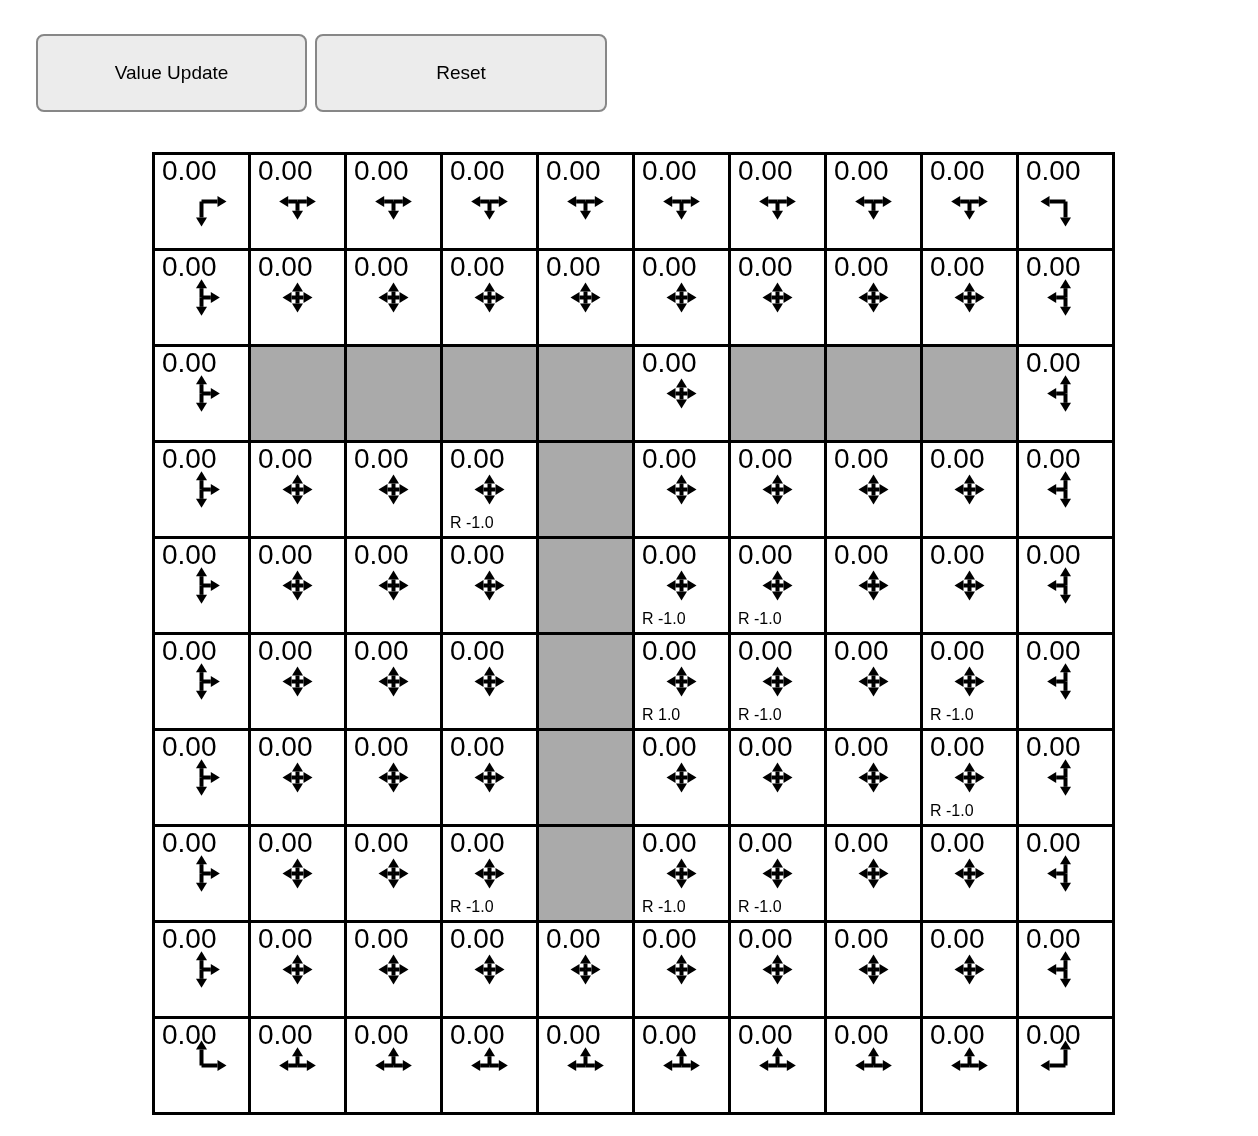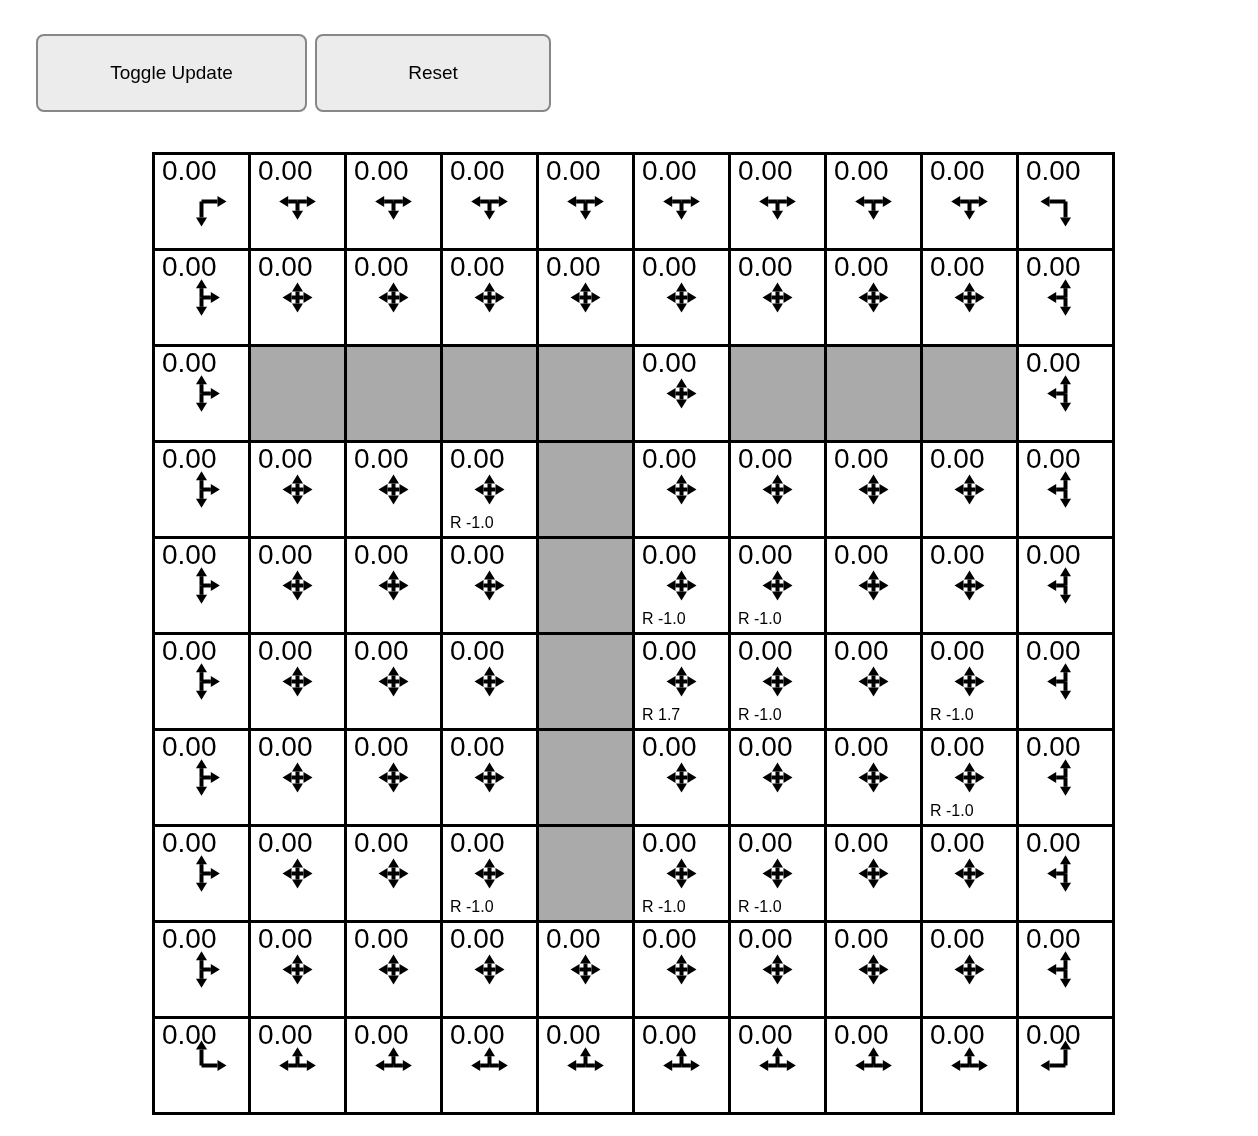--- a/index.html
+++ b/index.html
@@ -11,42 +11,42 @@
   .toolbar { position:absolute; left:36px; top:34px; display:flex; gap:8px; }
   .btn {
     height:78px; background:#ececec; border:2px solid #878787; border-radius:8px;
     font-family:"Liberation Sans", sans-serif; font-size:19px; color:#000;
     display:flex; align-items:center; justify-content:center; cursor:pointer;
     padding:0;
   }
   .btn-1 { width:353px; }
   .btn-2 { width:271px; }
   .btn-3 { width:270px; }
-  .btn-4 { width:236px; }
+  .btn-4 { width:292px; }
   .grid {
     position:absolute; left:152px; top:152px;
     display:grid; grid-template-columns:repeat(10, 93px); grid-auto-rows:93px;
     gap:3px; padding:3px; background:#000000; width:max-content;
   }
   .cell { position:relative; background:#ffffff; }
   .cell.wall { background:#aaaaaa; }
   .val {
     position:absolute; top:1px; left:7px; font-size:28px; line-height:1.1;
     letter-spacing:0px; white-space:nowrap;
   }
   .reward {
     position:absolute; bottom:4px; left:7px; font-size:16px; white-space:nowrap;
   }
   .arrows { position:absolute; left:0; top:0; width:93px; height:93px; }
 </style>
 </head>
 <body>
 
 <div class="toolbar">
-  <button class="btn btn-2">Toggle Update</button>
+  <button class="btn btn-2">Value Update</button>
   <button class="btn btn-4">Reset</button>
 </div>
 
 <div class="grid" style="background: rgb(0, 0, 0);">
     <div class="cell" style="background: rgb(255, 255, 255);">
       <div class="val">0.00</div>
       <svg class="arrows" viewBox="0 0 93 93">
         <line x1="46.5" y1="46.5" x2="62.5" y2="46.5" stroke="#000000" stroke-width="4"></line>
         <polygon points="71.5,46.5 62.5,52 62.5,41" fill="#000000"></polygon>
         <line x1="46.5" y1="46.5" x2="46.5" y2="62.5" stroke="#000000" stroke-width="4"></line>
@@ -605,21 +605,21 @@
       <svg class="arrows" viewBox="0 0 93 93">
         <line x1="46.5" y1="46.5" x2="46.5" y2="40.5" stroke="#000000" stroke-width="4"></line>
         <polygon points="46.5,31.5 52,40.5 41,40.5" fill="#000000"></polygon>
         <line x1="46.5" y1="46.5" x2="46.5" y2="52.5" stroke="#000000" stroke-width="4"></line>
         <polygon points="46.5,61.5 41,52.5 52,52.5" fill="#000000"></polygon>
         <line x1="46.5" y1="46.5" x2="40.5" y2="46.5" stroke="#000000" stroke-width="4"></line>
         <polygon points="31.5,46.5 40.5,41 40.5,52" fill="#000000"></polygon>
         <line x1="46.5" y1="46.5" x2="52.5" y2="46.5" stroke="#000000" stroke-width="4"></line>
         <polygon points="61.5,46.5 52.5,52 52.5,41" fill="#000000"></polygon>
       </svg>
-      <div class="reward">R 1.7</div>
+      <div class="reward">R 1.0</div>
     </div>
     <div class="cell" style="background: rgb(255, 255, 255);">
       <div class="val">0.00</div>
       <svg class="arrows" viewBox="0 0 93 93">
         <line x1="46.5" y1="46.5" x2="46.5" y2="40.5" stroke="#000000" stroke-width="4"></line>
         <polygon points="46.5,31.5 52,40.5 41,40.5" fill="#000000"></polygon>
         <line x1="46.5" y1="46.5" x2="46.5" y2="52.5" stroke="#000000" stroke-width="4"></line>
         <polygon points="46.5,61.5 41,52.5 52,52.5" fill="#000000"></polygon>
         <line x1="46.5" y1="46.5" x2="40.5" y2="46.5" stroke="#000000" stroke-width="4"></line>
         <polygon points="31.5,46.5 40.5,41 40.5,52" fill="#000000"></polygon>

